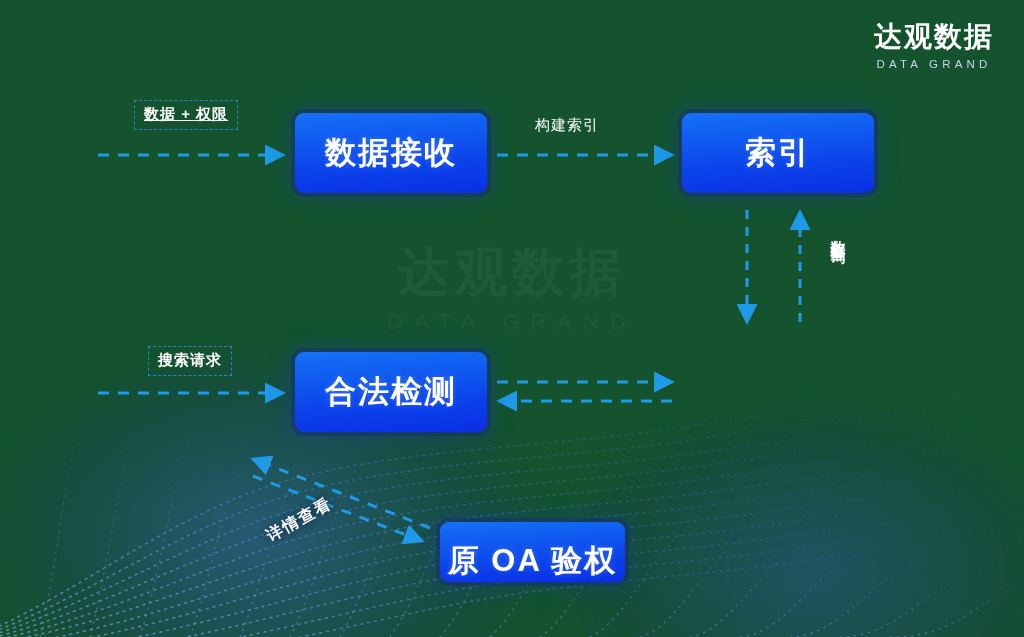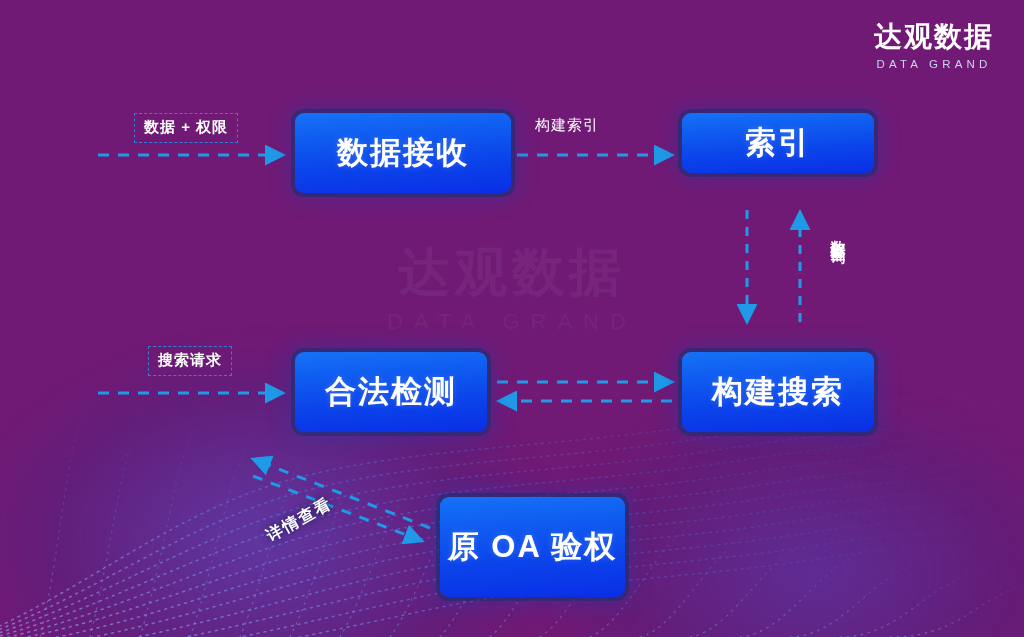--- a/index.html
+++ b/index.html
@@ -8,21 +8,21 @@
   }
   #slide{
     position:relative;
     width:1024px;height:637px;
     overflow:hidden;
     background:
       radial-gradient(120% 90% at 12% 105%, rgba(56,86,200,.55) 0%, rgba(24,40,110,.28) 38%, rgba(10,17,44,0) 68%),
       radial-gradient(90% 70% at 88% 108%, rgba(44,68,180,.45) 0%, rgba(16,28,80,.22) 45%, rgba(10,17,44,0) 72%),
       linear-gradient(178deg,#080e22 0%,#0a1128 32%,#0b1430 58%,#0d1a3f 76%,#122croll 100%),
       linear-gradient(180deg,#070d20 0%,#0a1229 40%,#0c1738 70%,#101f4e 100%);
-    background-color:#701a75;
+    background-color:#14532d;
   }
 
   
   .mesh{position:absolute;left:0;bottom:0;width:100%;height:300px;pointer-events:none;}
   .mesh svg{display:block;width:100%;height:100%;}
   .glow-bl{
     position:absolute;left:-120px;bottom:-160px;width:760px;height:520px;
     background:radial-gradient(closest-side, rgba(70,104,235,.38), rgba(30,52,150,.16) 55%, rgba(0,0,0,0) 78%);
     filter:blur(10px);pointer-events:none;
   }
@@ -191,43 +191,40 @@
       <line x1="497" y1="382" x2="672" y2="382" marker-end="url(#ahR)"></line>
 
       <line x1="672" y1="401" x2="499" y2="401" marker-end="url(#ahL)"></line>
 
       <line x1="430" y1="528" x2="253" y2="459" stroke-dasharray="10 9" marker-end="url(#ahL)"></line>
 
       <line x1="253" y1="476" x2="422" y2="541" stroke-dasharray="10 9" marker-end="url(#ahR)"></line>
     </g>
   </svg>
 
-  <div class="chip" style="left:134px;top:113px;">数据 + 权限</div>
+  <div class="chip" style="left:134px;top:100px;text-decoration:underline;">数据 + 权限</div>
 
   <div class="chip" style="left:148px;top:346px;">搜索请求</div>
 
   <div class="plabel" style="left:535px;top:116px;">构建索引</div>
 
   <div class="vlabel" style="left:828px;top:228px;">数据查询</div>
 
   <div class="dlabel" style="left:268px;top:527px;">详情查看</div>
 
-  <div class="pbox" style="left:295px;top:113px;width:216px;height:80px;">
+  <div class="pbox" style="left:295px;top:113px;width:192px;height:80px;">
     <span>数据接收</span>
   </div>
 
-  <div class="pbox" style="left:682px;top:113px;width:192px;height:60px;">
+  <div class="pbox" style="left:682px;top:113px;width:192px;height:80px;">
     <span>索引</span>
   </div>
 
   <div class="pbox" style="left:295px;top:352px;width:192px;height:80px;justify-content:center;">
     <span>合法检测</span>
   </div>
 
-  <div class="pbox" style="left:682px;top:352px;width:192px;height:80px;">
-    <span>构建搜索</span>
-  </div>
-
-  <div class="pbox" style="left:440px;top:497px;width:185px;height:100px;">
+
+  <div class="pbox" style="left:440px;top:522px;width:185px;height:60px;align-items:flex-end;">
     <span>原 OA 验权</span>
   </div>
 
 </div>
 
 </body></html>

